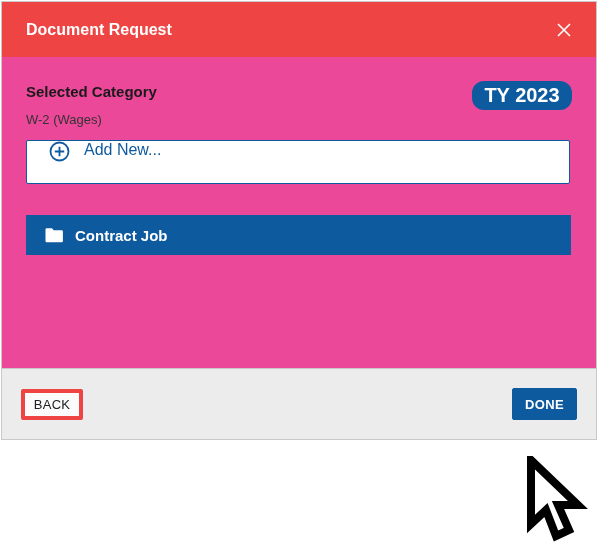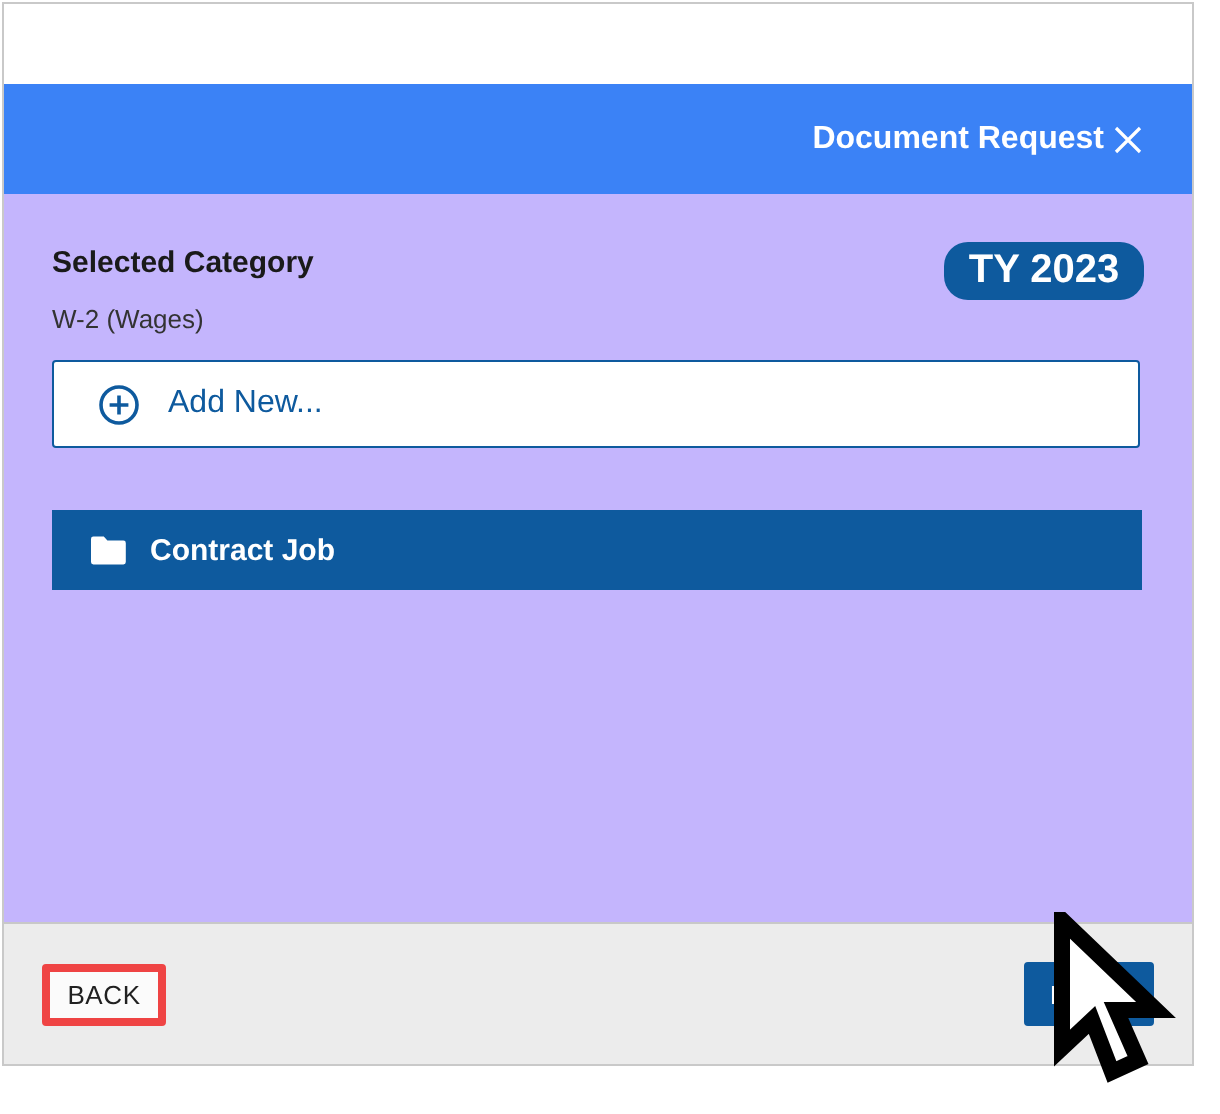--- a/index.html
+++ b/index.html
@@ -13,47 +13,46 @@
   .modal {
     position: absolute;
     left: 1px; top: 1px;
     width: 596px;
     border: 1px solid #c9c9c9;
     background: #ffffff;
   }
   
   .modal-header {
     height: 55px;
-    background: #3b82f6;
+    background: #ef4444;
     display: flex;
     align-items: center;
-    justify-content: flex-end;
+    justify-content: space-between;
     padding: 0 20px 0 24px;
-    margin-top: 40px;
   }
   .modal-title {
     color: #ffffff;
     font-size: 16px;
     font-weight: 700;
   }
   .close-btn {
     background: transparent;
     border: none;
     color: #ffffff;
     font-size: 22px;
     line-height: 1;
     cursor: pointer;
     padding: 2px 4px;
     font-weight: 400;
   }
   
   .modal-body {
-    height: 364px;
+    height: 311px;
     padding: 26px 24px 0 24px;
-    background: #c4b5fd;
+    background: #ec4899;
   }
   .category-row {
     display: flex;
     justify-content: space-between;
     align-items: flex-start;
   }
   .category-label {
     font-size: 15px;
     font-weight: 700;
     color: #1a1a1a;
@@ -81,21 +80,20 @@
     margin-top: 22px;
   }
   .add-new-box {
     margin-top: 13px;
     height: 44px;
     width: 544px;
     border: 1px solid #0e5a9e;
     border-radius: 2px;
     background: #ffffff;
     display: flex;
-    align-items: center;
     padding-left: 22px;
     gap: 14px;
     cursor: pointer;
   }
   .add-new-label {
     color: #0e5a9e;
     font-size: 16px;
   }
   .subcat-bar {
     margin-top: 31px;

